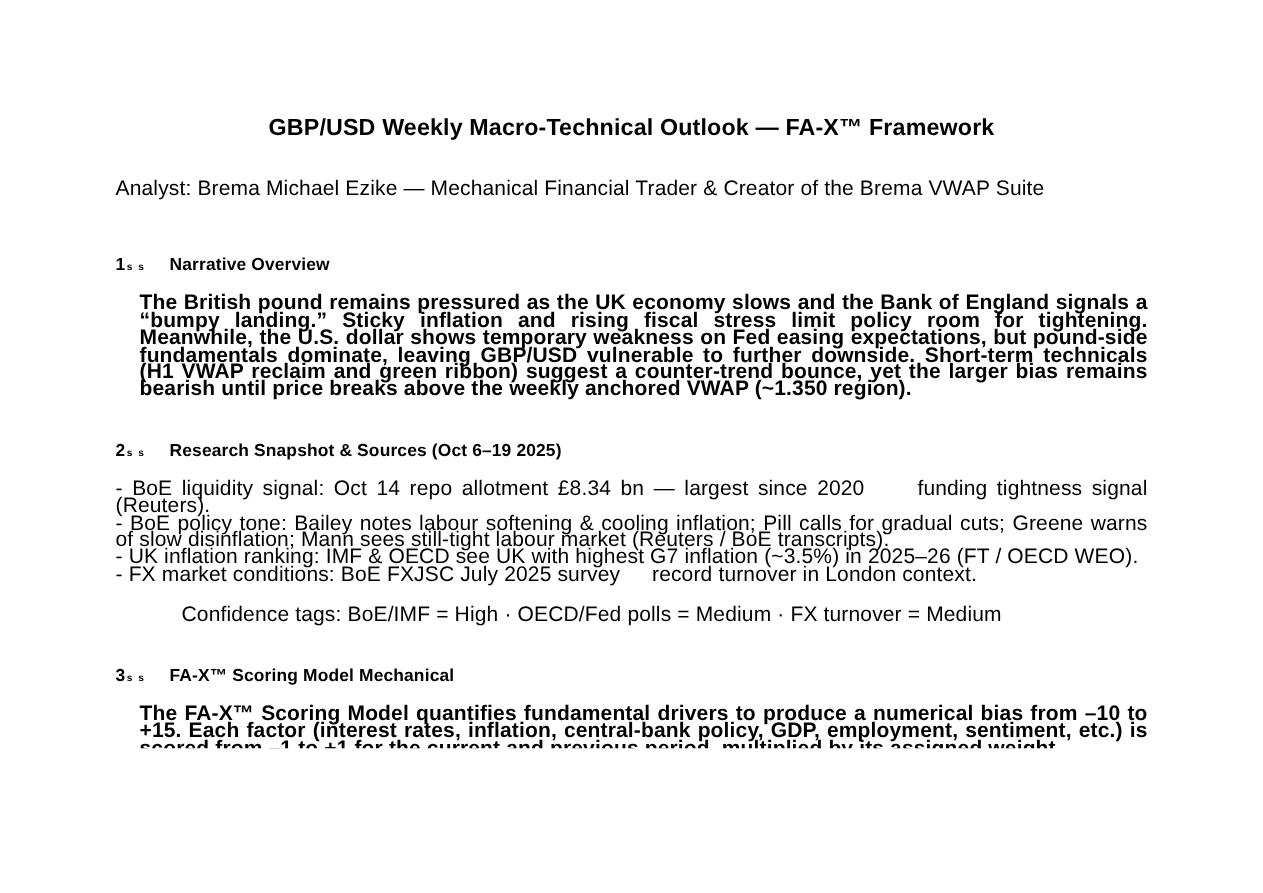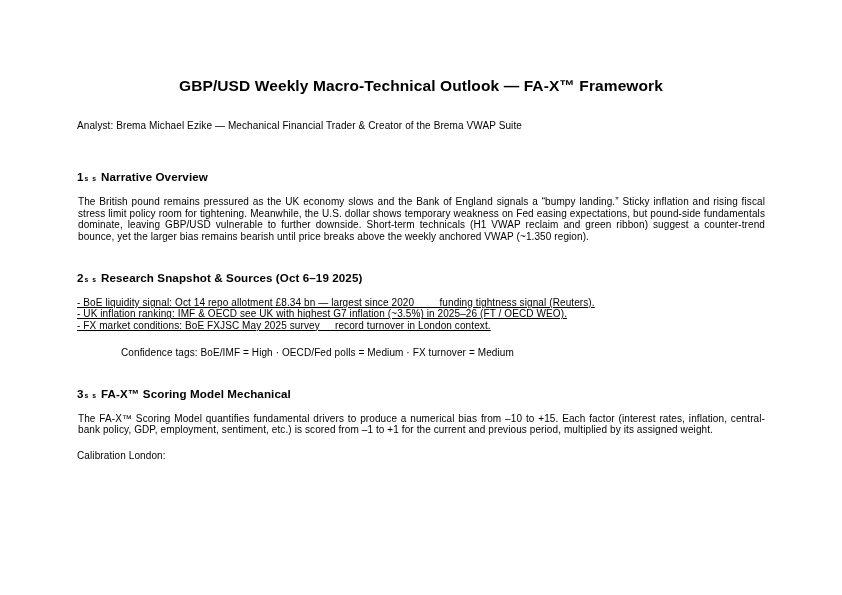--- a/index.html
+++ b/index.html
@@ -20,21 +20,21 @@
   }
   .doc-title {
     font-size: 15.5px;
     font-weight: bold;
     text-align: center;
     letter-spacing: 0.1px;
     margin: 0;
     line-height: 19px;
   }
   .small-text {
-    font-size: 10px;
+    font-size: 14px;
     line-height: 11.4px;
     letter-spacing: 0.1px;
   }
   .analyst-line {
     margin-top: 25px;
   }
   .meta-block {
     margin-top: 13px;
   }
   .section-heading {
@@ -47,35 +47,35 @@
   .heading-1 { margin-top: 39px; }
   .heading-2 { margin-top: 29px; }
   .heading-3 { margin-top: 28px; }
   .tofu {
     font-size: 6.8px;
     font-weight: bold;
     letter-spacing: 1px;
     margin-left: 1px;
   }
   .heading-text {
-    margin-left: 4px;
+    margin-left: 16px;
   }
   .body-para {
-    margin: 10px 0 0 1px;
+    margin: 10px 0 0 16px;
     text-align: justify;
+    font-weight: bold;
   }
   .bullet-list {
     list-style: none;
     margin: 10px 0 0 0;
     padding: 0;
     text-align: justify;
   }
   .bullet-list li {
     margin: 0;
-    text-decoration: underline;
   }
   .confidence-line {
     margin-top: 16px;
     margin-left: 44px;
   }
   .calibration-line {
     margin-top: 15px;
   }
 </style>
 </head>
@@ -92,22 +92,23 @@
     <span>1</span><span class="tofu">s s</span><span class="heading-text">Narrative Overview</span>
   </h2>
   <p class="small-text body-para">The British pound remains pressured as the UK economy slows and the Bank of England signals a “bumpy landing.” Sticky inflation and rising fiscal stress limit policy room for tightening. Meanwhile, the U.S. dollar shows temporary weakness on Fed easing expectations, but pound-side fundamentals dominate, leaving GBP/USD vulnerable to further downside. Short-term technicals (H1 VWAP reclaim and green ribbon) suggest a counter-trend bounce, yet the larger bias remains bearish until price breaks above the weekly anchored VWAP (~1.350 region).</p>
 
   <h2 class="section-heading heading-2">
     <span>2</span><span class="tofu">s s</span><span class="heading-text">Research Snapshot &amp; Sources (Oct 6–19 2025)</span>
   </h2>
   <ul class="small-text bullet-list">
 
   <li>- BoE liquidity signal: Oct 14 repo allotment £8.34 bn — largest since 2020   funding tightness signal (Reuters).</li>
+      <li>- BoE policy tone: Bailey notes labour softening &amp; cooling inflation; Pill calls for gradual cuts; Greene warns of slow disinflation; Mann sees still-tight labour market (Reuters / BoE transcripts).</li>
       <li>- UK inflation ranking: IMF &amp; OECD see UK with highest G7 inflation (~3.5%) in 2025–26 (FT / OECD WEO).</li>
-      <li>- FX market conditions: BoE FXJSC May 2025 survey  record turnover in London context.</li>
+      <li>- FX market conditions: BoE FXJSC July 2025 survey  record turnover in London context.</li>
     </ul>
   <div class="small-text confidence-line">Confidence tags: BoE/IMF = High · OECD/Fed polls = Medium · FX turnover = Medium</div>
 
   <h2 class="section-heading heading-3">
     <span>3</span><span class="tofu">s s</span><span class="heading-text">FA-X™ Scoring Model Mechanical</span>
   </h2>
   <p class="small-text body-para">The FA-X™ Scoring Model quantifies fundamental drivers to produce a numerical bias from –10 to +15. Each factor (interest rates, inflation, central-bank policy, GDP, employment, sentiment, etc.) is scored from –1 to +1 for the current and previous period, multiplied by its assigned weight.</p>
 
   <div class="small-text calibration-line">Calibration London:</div>
 

